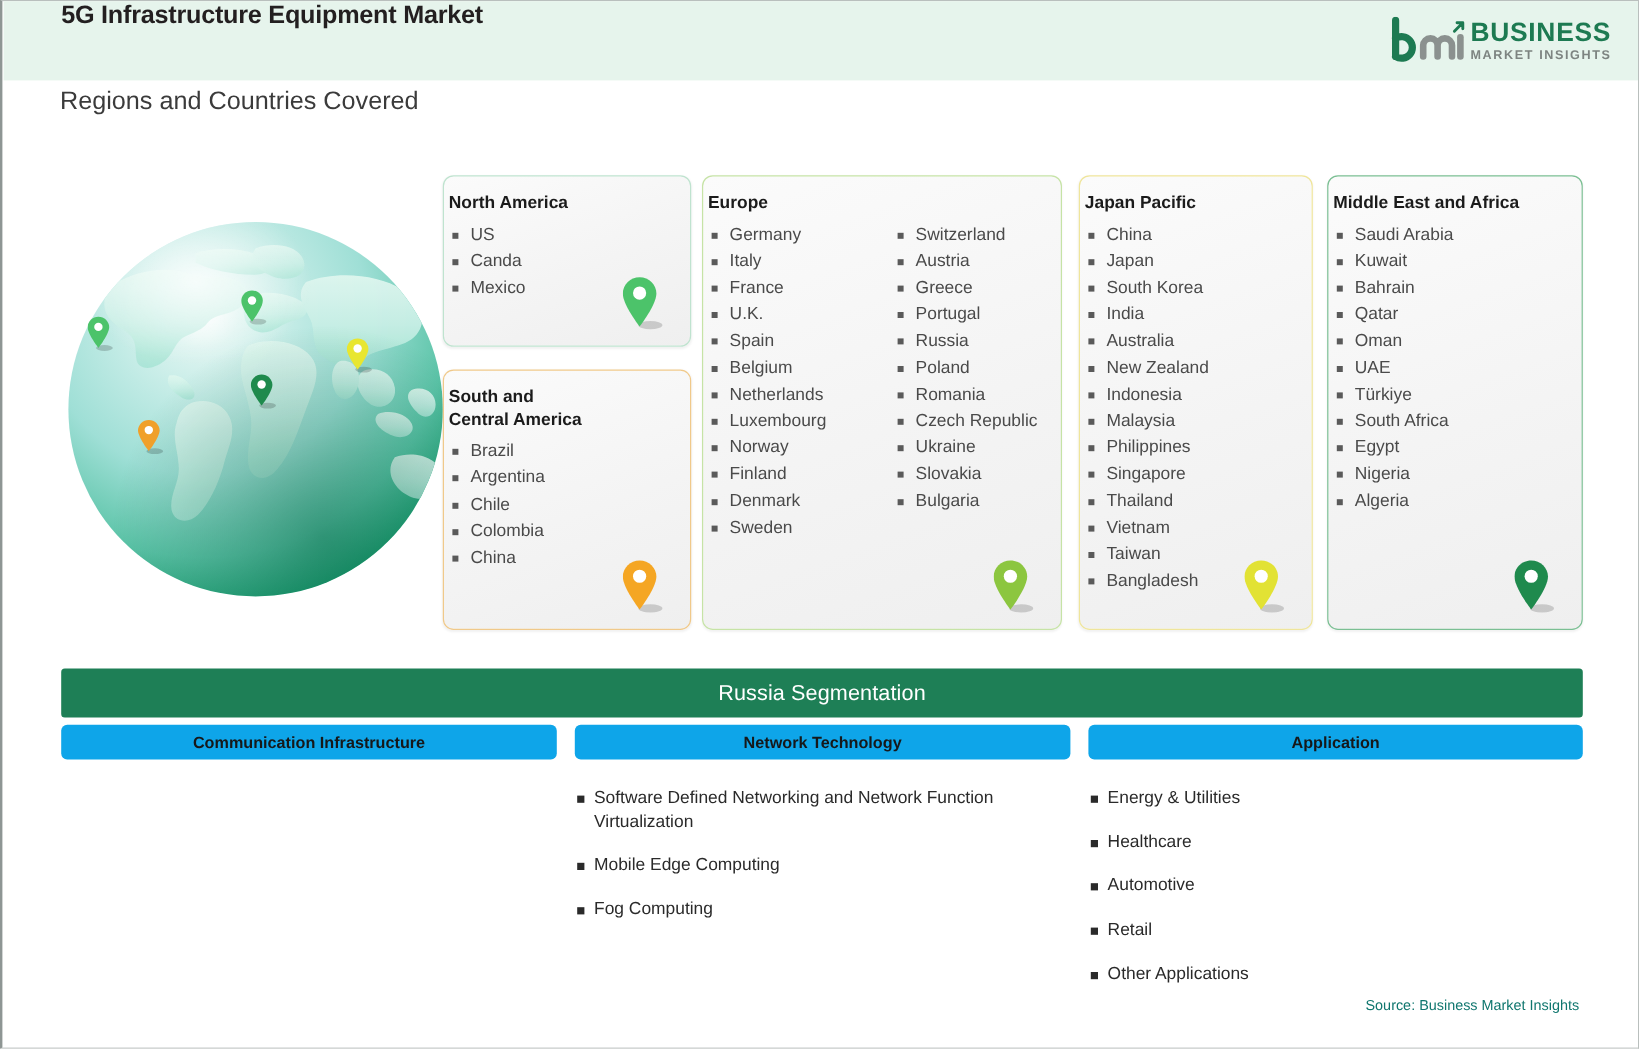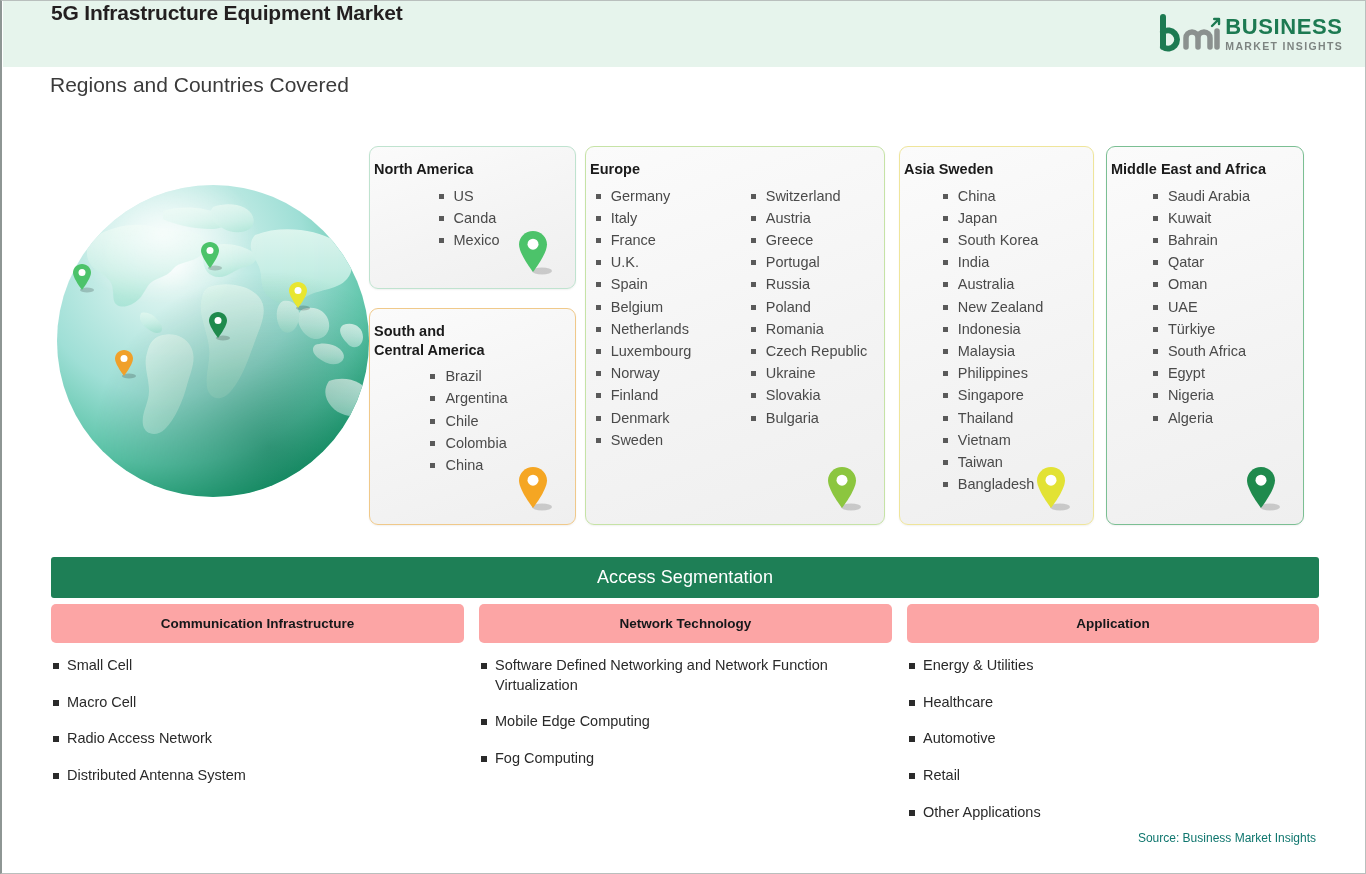--- a/index.html
+++ b/index.html
@@ -124,53 +124,53 @@
     padding-left: 18px;
     white-space: nowrap;
   }
   .card-list li::before {
     content: "";
     position: absolute;
     left: 3px; top: 9px;
     width: 5px; height: 5px;
     background: #5a5a5a;
   }
-  .card-cols { display: flex; justify-content: center; }
+  .card-cols { display: flex; }
   .card-cols .col { flex: 0 0 auto; }
   .card-cols .col:first-child { width: 155px; }
 
   .pin { position: absolute; right: 22px; bottom: 12px; }
 
   #card-na   { left: 367px; top: 145px;  width: 207px; height: 143px;  border-color:#bfe3cf; }
   #card-sca  { left: 367px; top: 307px;  width: 207px; height: 217px;  border-color:#f0c98a; }
   #card-eu   { left: 583px; top: 145px;  width: 300px; height: 379px;  border-color:#c6e3a6; }
   #card-ap   { left: 897px; top: 145px;  width: 195px; height: 379px;  border-color:#efe59b; }
-  #card-mea  { left: 1104px; top: 145px; width: 198px; height: 379px;  border-color:#7bbf93; }
+  #card-mea  { left: 1104px; top: 145px; width: 213px; height: 379px;  border-color:#7bbf93; }
 
   
   #seg-title-bar {
     position: absolute;
     left: 49px; top: 556px;
     width: 1268px; height: 41px;
     background: #1e7f56;
     border-radius: 3px;
     display: flex;
     align-items: center;
     justify-content: center;
   }
   #seg-title-bar span {
     color: #ffffff;
     font-size: 18px;
     letter-spacing: .1px;
   }
 
   .seg-head {
     position: absolute;
-    height: 39px;
-    background: #fca5a5;
+    height: 29px;
+    background: #0ea5e9;
     border-radius: 5px;
     display: flex;
     align-items: center;
     justify-content: center;
   }
   .seg-head span {
     font-size: 13.5px;
     font-weight: bold;
     color: #16181a;
   }
@@ -371,21 +371,21 @@
       </ul>
     </div>
     <svg class="pin" width="34" height="46" viewBox="0 0 34 46">
       <ellipse cx="23" cy="41" rx="10" ry="3.4" fill="rgba(0,0,0,.16)"></ellipse>
       <path d="M14 1 C21.7 1 28 7.2 28 14.5 C28 24 14 42 14 42 C14 42 0 24 0 14.5 C0 7.2 6.3 1 14 1 Z" fill="#8cc63f"></path>
       <circle cx="14" cy="14.2" r="5.5" fill="#ffffff"></circle>
     </svg>
   </div>
 
   <div class="card" id="card-ap">
-    <div class="card-title">Asia Sweden</div>
+    <div class="card-title">Japan Pacific</div>
     <div class="card-cols">
       <ul class="card-list">
         <li>China</li>
         <li>Japan</li>
         <li>South Korea</li>
         <li>India</li>
         <li>Australia</li>
         <li>New Zealand</li>
         <li>Indonesia</li>
         <li>Malaysia</li>
@@ -422,39 +422,33 @@
       </ul>
     </div>
     <svg class="pin" width="34" height="46" viewBox="0 0 34 46">
       <ellipse cx="23" cy="41" rx="10" ry="3.4" fill="rgba(0,0,0,.16)"></ellipse>
       <path d="M14 1 C21.7 1 28 7.2 28 14.5 C28 24 14 42 14 42 C14 42 0 24 0 14.5 C0 7.2 6.3 1 14 1 Z" fill="#1f8a4d"></path>
       <circle cx="14" cy="14.2" r="5.5" fill="#ffffff"></circle>
     </svg>
   </div>
 
   <div id="seg-title-bar">
-    <span>Access Segmentation</span>
+    <span>Russia Segmentation</span>
   </div>
 
   <div class="seg-head" id="seg-head-0">
     <span>Communication Infrastructure</span>
   </div>
   <div class="seg-head" id="seg-head-1">
     <span>Network Technology</span>
   </div>
   <div class="seg-head" id="seg-head-2">
     <span>Application</span>
   </div>
 
-  <ul class="seg-list" id="seg-list-0">
-    <li>Small Cell</li>
-    <li>Macro Cell</li>
-    <li>Radio Access Network</li>
-    <li>Distributed Antenna System</li>
-  </ul>
 
   <ul class="seg-list" id="seg-list-1">
     <li>Software Defined Networking and Network Function Virtualization</li>
     <li>Mobile Edge Computing</li>
     <li>Fog Computing</li>
   </ul>
 
   <ul class="seg-list" id="seg-list-2">
     <li>Energy &amp; Utilities</li>
     <li>Healthcare</li>

